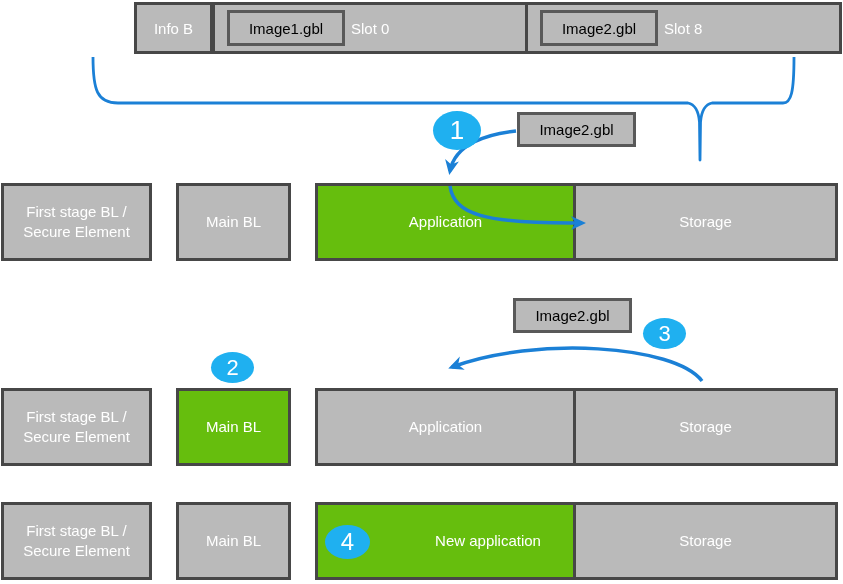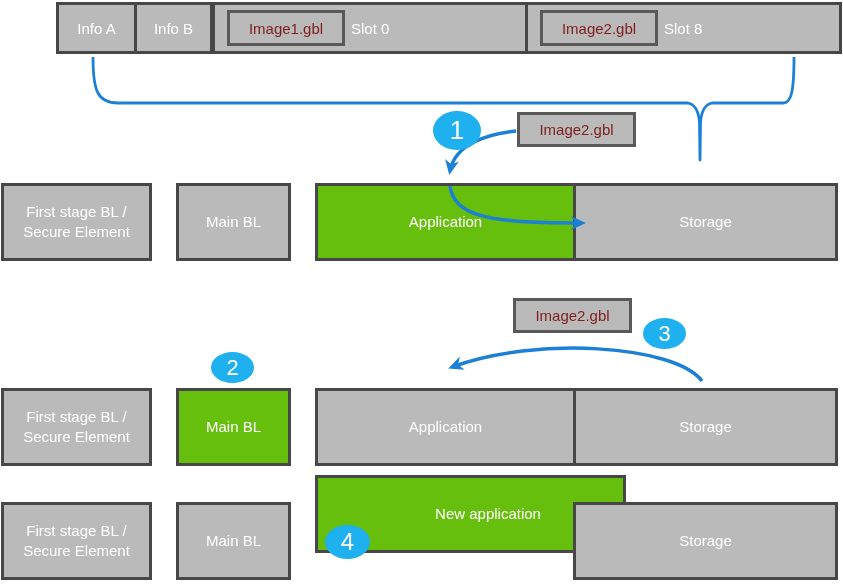--- a/index.html
+++ b/index.html
@@ -22,40 +22,37 @@
     background:#BABABA; border:3px solid #474747;
     color:#ffffff; font-size:15px;
     display:flex; align-items:center;
   }
   .seg.center { justify-content:center; }
   .seg.slot { padding-left:12px; }
   .seg .slot-label { margin-left:6px; }
   
   .gbl {
     box-sizing:border-box; background:#BABABA; border:3px solid #595959;
-    color:#7f1d1d; font-size:15px;
+    color:#000000; font-size:15px;
     display:flex; align-items:center; justify-content:center;
   }
   .gbl.float { position:absolute; z-index:2; }
   
   .badge {
     position:absolute; z-index:6;
     background:#1FB0F0; color:#ffffff; border-radius:50%;
     display:flex; align-items:center; justify-content:center;
   }
   .svg-layer { position:absolute; left:0; top:0; z-index:5; pointer-events:none; }
 </style>
 </head>
 <body>
 
 <div class="canvas">
 
-  <div class="seg center" style="left:56px; width:81px;">
-    <span>Info A</span>
-  </div>
   <div class="seg center" style="left:134px; width:79px;">
     <span>Info B</span>
   </div>
   <div class="seg slot" style="left:212px; width:316px;">
     <div class="gbl" style="width:118px; height:36px;">
       <span>Image1.gbl</span>
     </div>
     <span class="slot-label">Slot 0</span>
   </div>
   <div class="seg slot" style="left:525px; width:317px;">
@@ -93,21 +90,21 @@
     <span>Storage</span>
   </div>
 
   <div class="box" style="left:1px; top:502px; width:151px; height:78px;">
     <span>First stage BL /
 Secure Element</span>
   </div>
   <div class="box" style="left:176px; top:502px; width:115px; height:78px;">
     <span>Main BL</span>
   </div>
-  <div class="box green" style="left:315px; top:475px; width:311px; height:78px;padding-left:35px;">
+  <div class="box green" style="left:315px; top:502px; width:311px; height:78px;padding-left:35px;">
     <span>New application</span>
   </div>
   <div class="box" style="left:573px; top:502px; width:265px; height:78px;">
     <span>Storage</span>
   </div>
 
   <div class="gbl float" style="left:517px; top:112px; width:119px; height:35px;">
     <span>Image2.gbl</span>
   </div>
   <div class="gbl float" style="left:513px; top:298px; width:119px; height:35px;">

